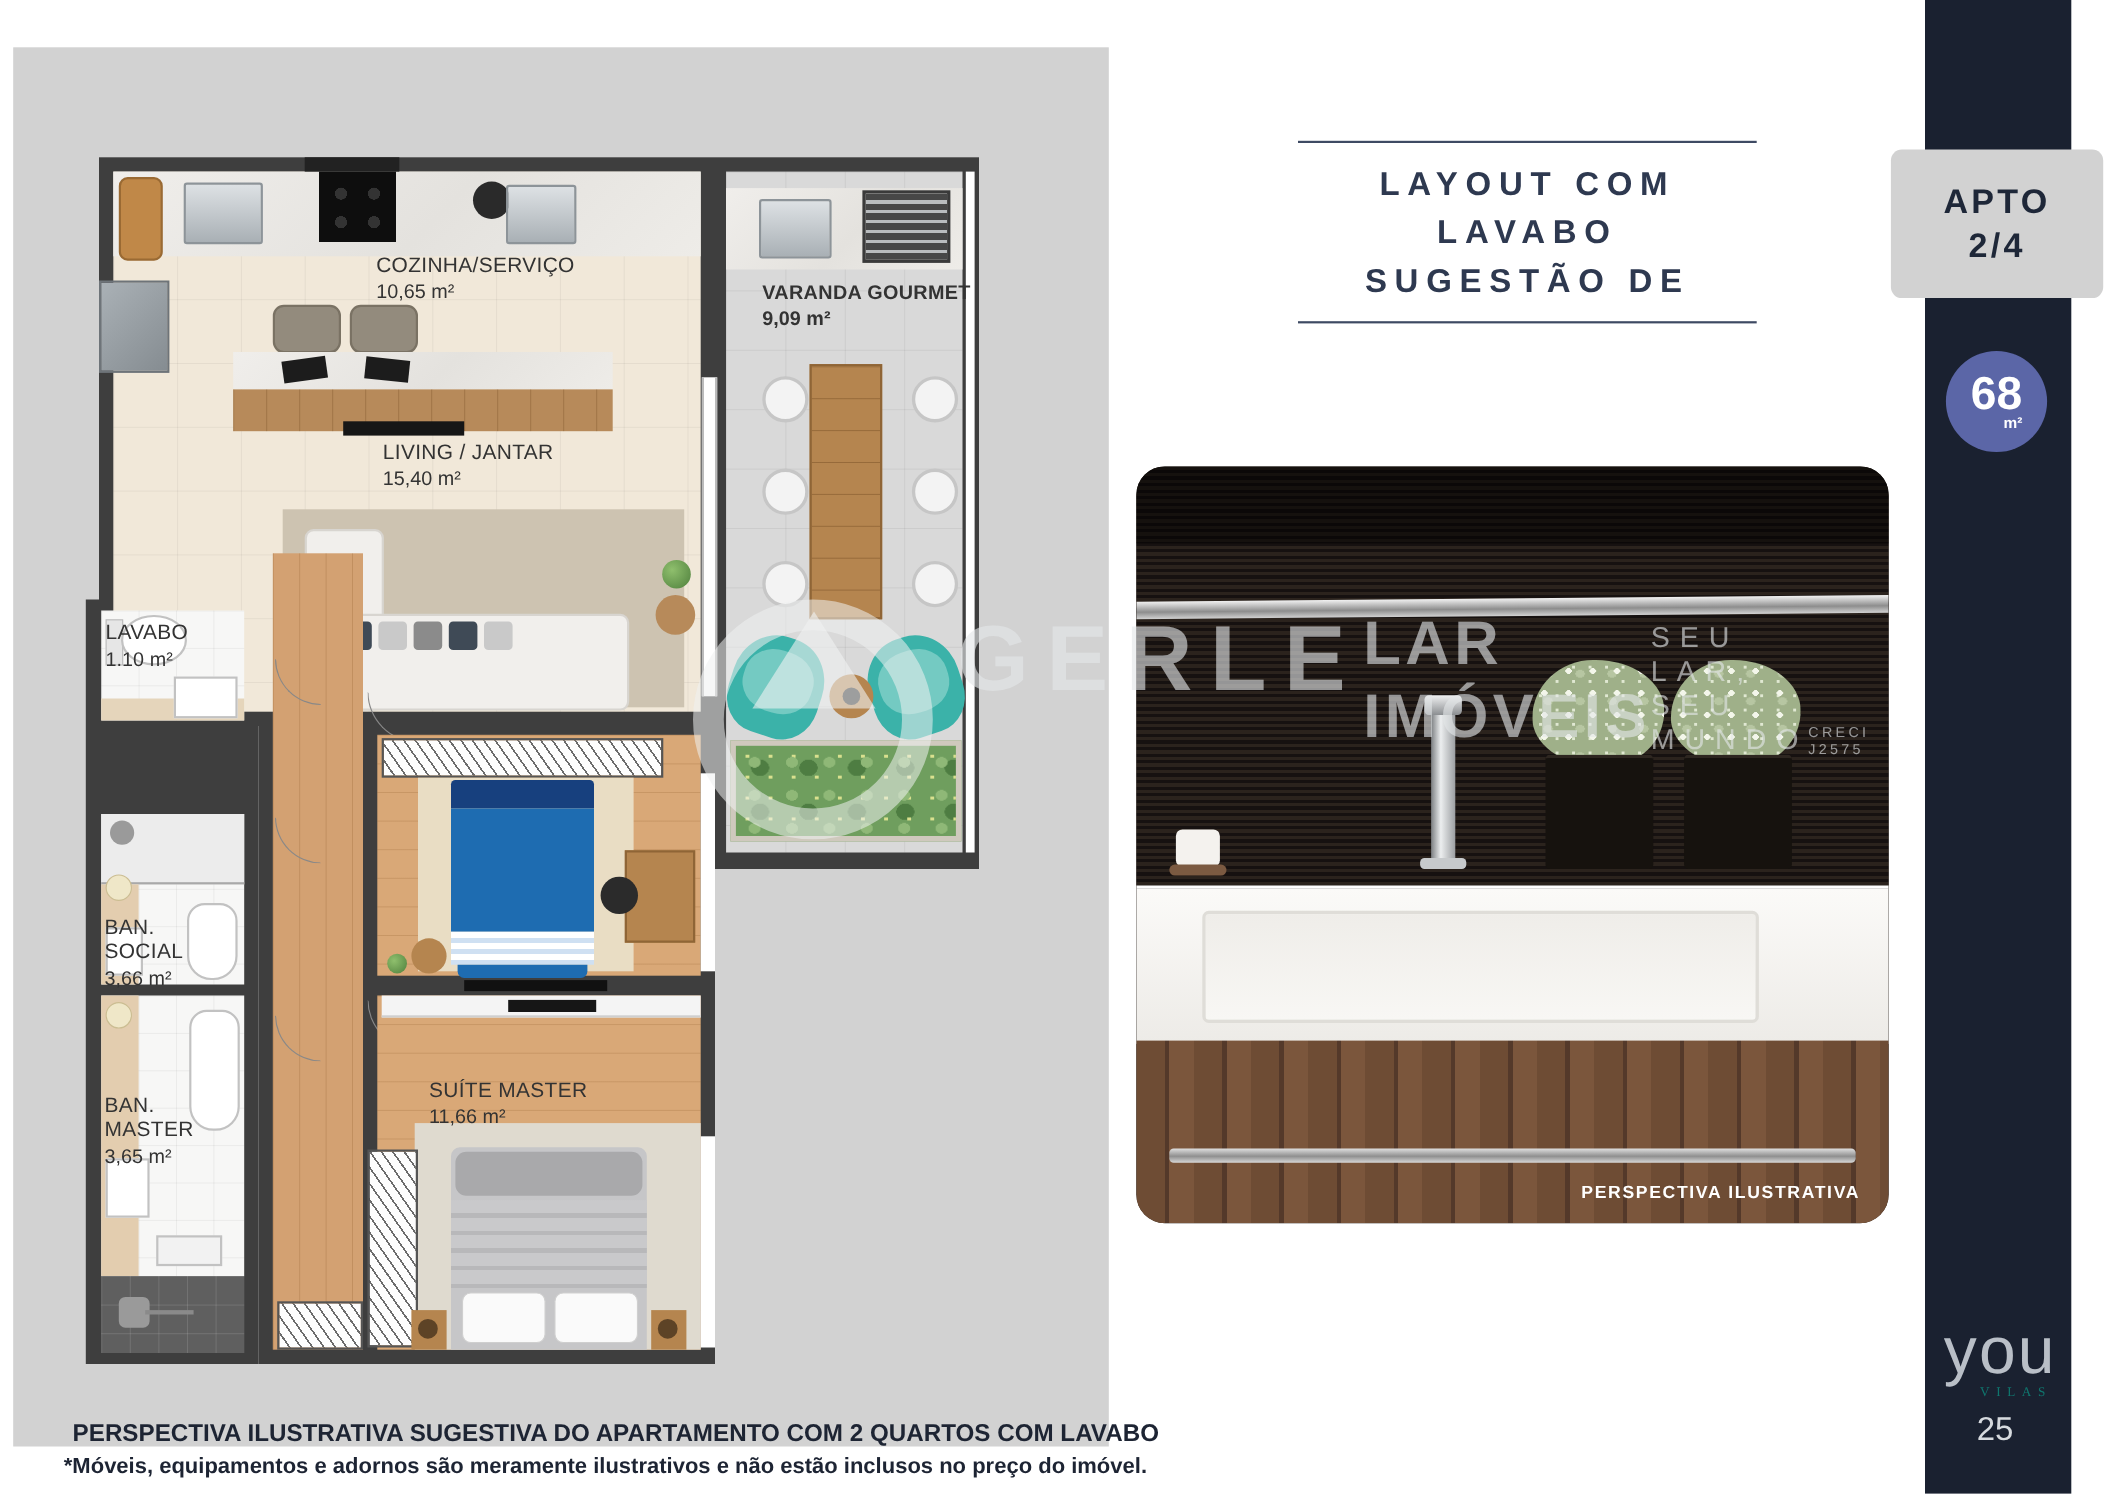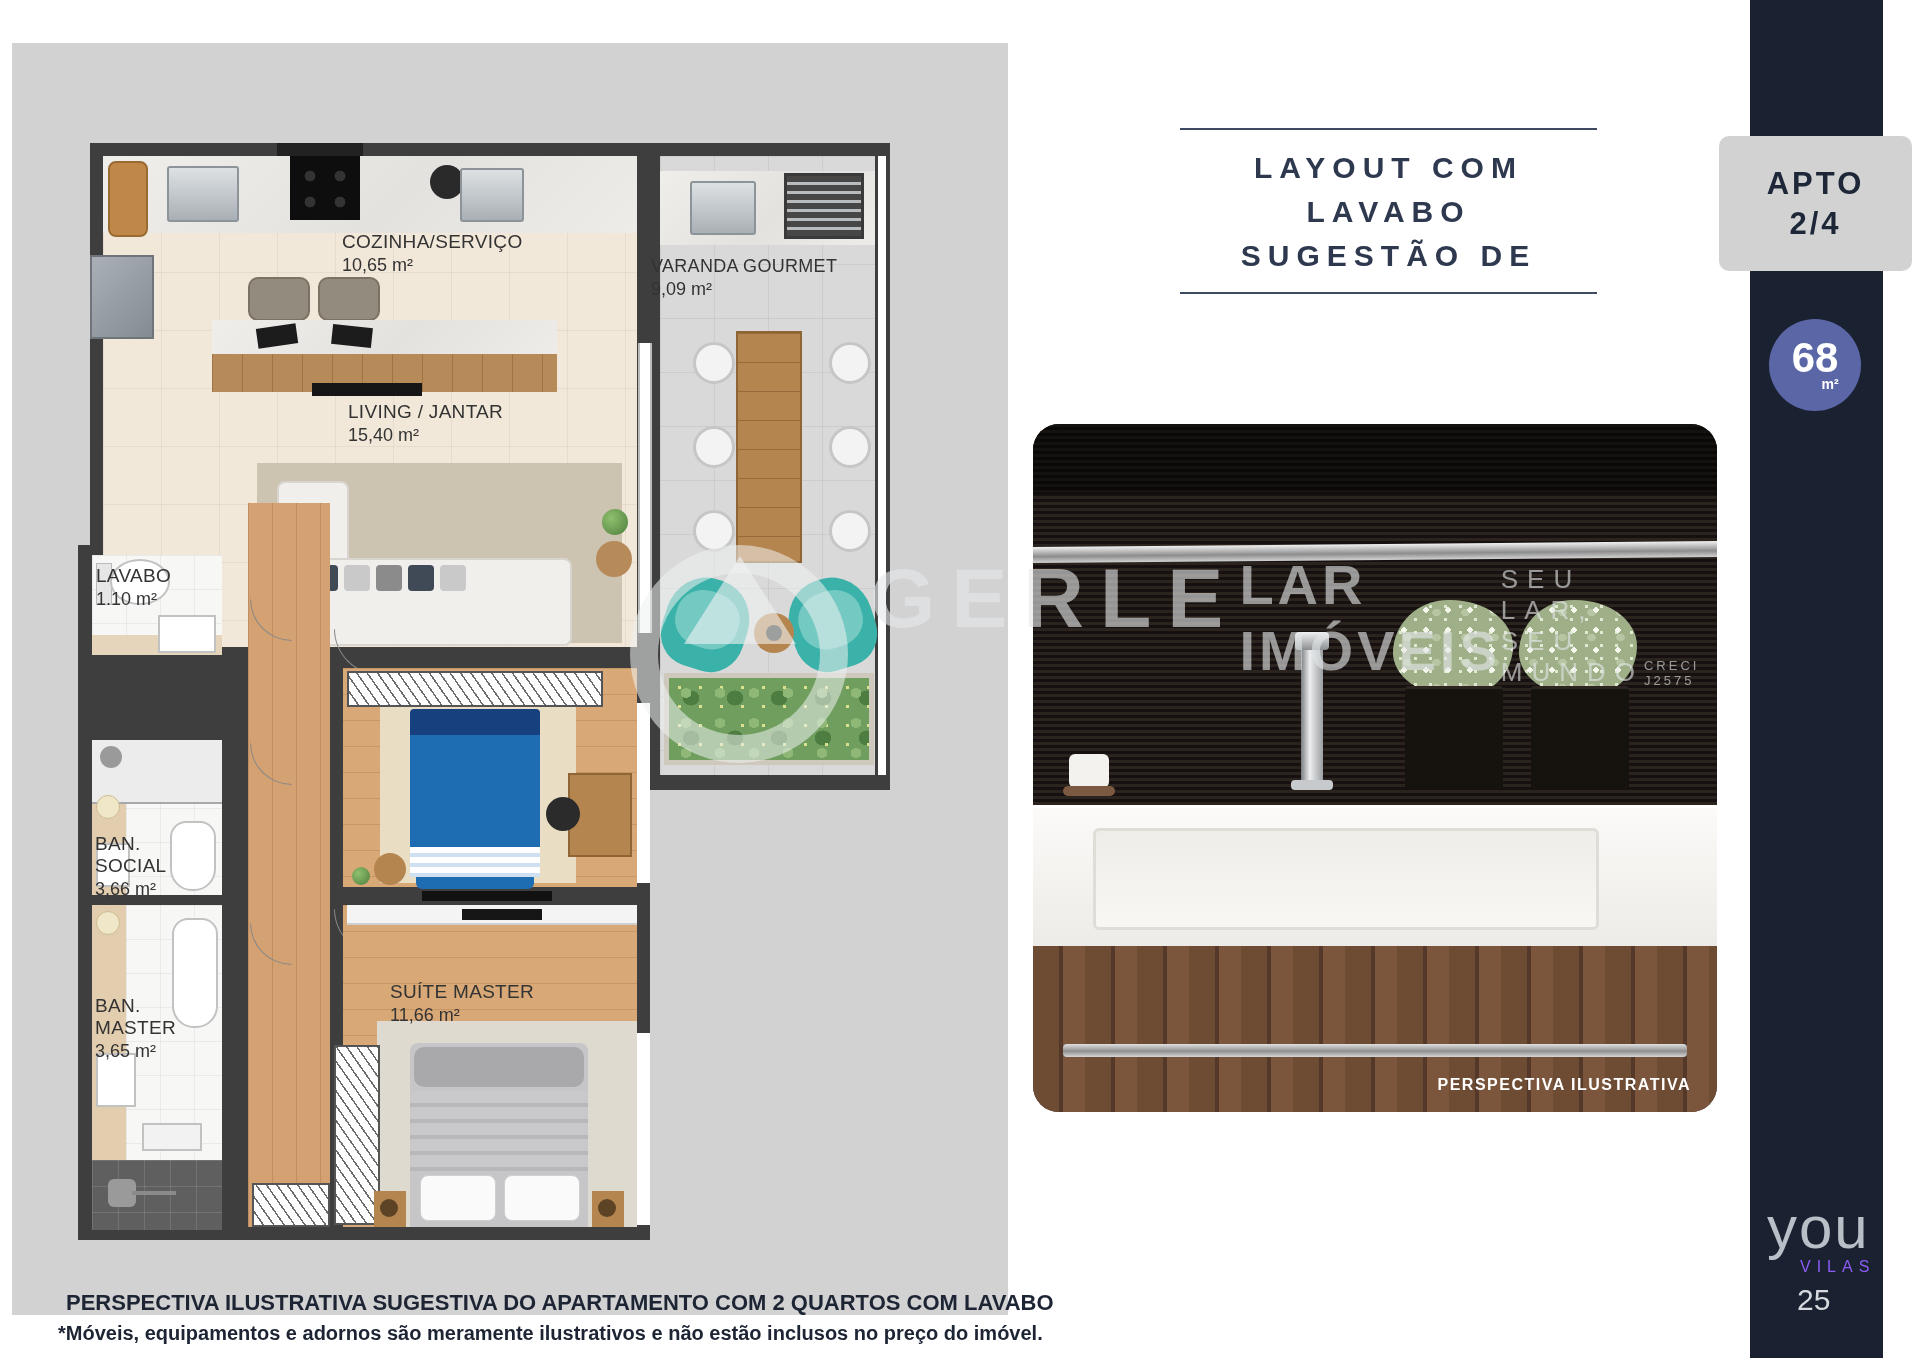--- a/index.html
+++ b/index.html
@@ -44,21 +44,21 @@
         display:flex;flex-direction:column;align-items:center;justify-content:center;
         color:#1e2738;font-weight:700;font-size:31px;letter-spacing:3px;line-height:40px;}
   .circle68{left:1769px;top:319px;width:92px;height:92px;border-radius:50%;background:#5b66a7;z-index:9;
         display:flex;flex-direction:column;align-items:center;justify-content:center;color:#fff;}
   .circle68 .n{font-size:42px;font-weight:700;line-height:38px;}
   .circle68 .u{font-size:14px;font-weight:700;margin-left:30px;line-height:14px;}
   .title-wrap{left:1180px;top:128px;width:417px;z-index:4;text-align:center;color:#2e3950;}
   .title-rule{height:0;border-top:2px solid #3e4a63;}
   .title-text{padding:16px 0 14px 0;font-size:30px;font-weight:600;letter-spacing:7px;line-height:44px;}
   .youlogo{color:#b9bfc7;font-size:60px;font-weight:200;letter-spacing:2px;line-height:56px;z-index:9;}
-  .youvilas{color:#8b5cf6;font-size:16px;letter-spacing:6px;z-index:9;}
+  .youvilas{color:#0f766e;font-size:12px;letter-spacing:6px;z-index:9;font-family:Liberation Serif, serif;}
   .pagenum{color:#d6dade;font-size:30px;z-index:9;}
   
   .photo{left:1033px;top:424px;width:684px;height:688px;border-radius:26px;overflow:hidden;z-index:3;background:#231c18;}
   .ph-wall{left:0;top:0;width:684px;height:381px;
      background:repeating-linear-gradient(180deg,#2b231d 0 3px,#161110 3px 6px);}
   .ph-top{left:0;top:0;width:684px;height:70px;background:rgba(0,0,0,.5);}
   .ph-shelf{left:0;top:120px;width:684px;height:16px;transform:skewY(-0.5deg);
      background:linear-gradient(#f1f1f1,#8d8d8d 60%,#d2d2d2);}
   .ph-counter{left:0;top:381px;width:684px;height:141px;background:linear-gradient(#fbfaf8,#edebe7);border-top:3px solid #ffffff;}
   .ph-basin{left:60px;top:404px;width:500px;height:96px;border:3px solid #dfddd8;border-radius:6px;
@@ -148,21 +148,21 @@
   <div class="abs room-label" style="left:336px;top:358px;width:240px;">
     <span class="rl-name">LIVING / JANTAR</span>
     <span class="rl-area">15,40 m²</span>
   </div>
 
   <div class="abs gray-tile" style="left:648px;top:113px;width:215px;height:619px;"></div>
   <div class="abs" style="left:866px;top:113px;width:8px;height:619px;background:#ffffff;"></div>
   <div class="abs marble" style="left:648px;top:128px;width:215px;height:74px;"></div>
   <div class="abs steel" style="left:678px;top:138px;width:66px;height:54px;"></div>
   <div class="abs" style="left:772px;top:130px;width:80px;height:66px;background:repeating-linear-gradient(180deg,#474747 0 6px,#b9bcbe 6px 9px);border:3px solid #3a3a3a;box-sizing:border-box;"></div>
-  <div class="abs room-label" style="left:639px;top:213px;width:198px;">
+  <div class="abs room-label" style="left:681px;top:213px;width:198px;font-weight:bold;">
     <span class="rl-name" style="font-size:18px;">VARANDA GOURMET</span>
     <span class="rl-area">9,09 m²</span>
   </div>
   <div class="abs chairO" style="left:681px;top:299px;"></div>
   <div class="abs chairO" style="left:681px;top:383px;"></div>
   <div class="abs chairO" style="left:681px;top:467px;"></div>
   <div class="abs chairO" style="left:817px;top:299px;"></div>
   <div class="abs chairO" style="left:817px;top:383px;"></div>
   <div class="abs chairO" style="left:817px;top:467px;"></div>
   <div class="abs" style="left:724px;top:288px;width:66px;height:232px;background:#b5854f;background-image:linear-gradient(rgba(80,45,10,.3) 1px,transparent 1px);background-size:100% 29px;border:2px solid #8f6536;box-sizing:border-box;"></div>

